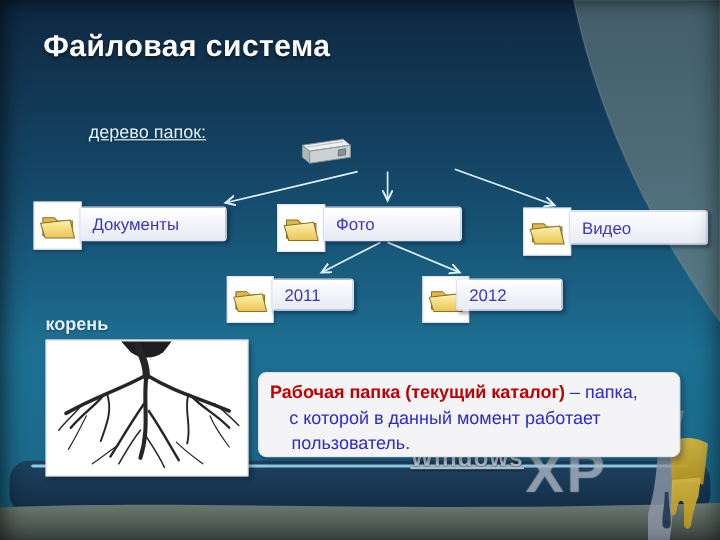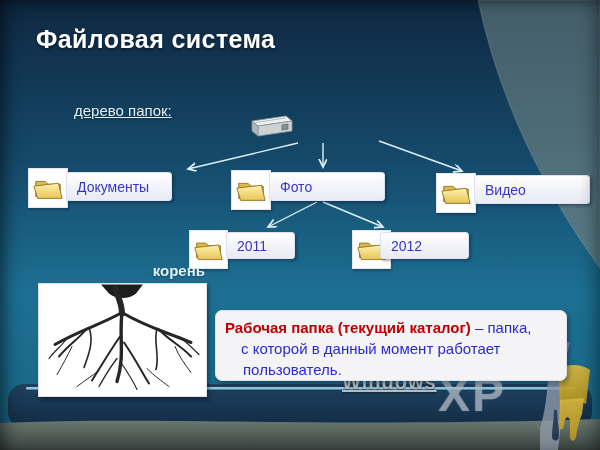--- a/index.html
+++ b/index.html
@@ -21,21 +21,21 @@
   .title{
     position:absolute;left:36px;top:25px;margin:0;
     font-size:25px;font-weight:bold;color:#ffffff;letter-spacing:.4px;
     text-shadow:0 2px 3px rgba(0,0,0,.4);
   }
   .caption{
     position:absolute;color:#e3f0f8;font-size:15px;
     text-shadow:0 1px 2px rgba(0,0,0,.35);
   }
   .tree-caption{left:74px;top:102px;text-decoration:underline;}
-  .root-caption{left:38px;top:262px;width:167px;text-align:right;font-weight:bold;}
+  .root-caption{left:38px;top:262px;width:167px;text-align:left;font-weight:bold;}
 
   .tile{
     position:absolute;background:#ffffff;border:1px solid #e4e6ea;
     box-shadow:1px 2px 2px rgba(5,20,40,.3);
     display:flex;align-items:center;justify-content:center;
   }
   .nbox{
     position:absolute;box-sizing:border-box;
     background:linear-gradient(180deg,#ffffff 0%,#f2f3f9 55%,#e9ebf4 100%);
     border:1px solid #dfe2ee;border-radius:3px;
@@ -160,21 +160,21 @@
         <defs>
             <linearGradient id="fg1" x1="0" y1="0" x2="0" y2="1">
           <stop offset="0" stop-color="#fdf3ae"></stop>
               <stop offset="1" stop-color="#e9c455"></stop>
             </linearGradient>
           </defs>
         <path d="M5,11 h10 l3,3 h13 v13 H5 z" fill="#dfb845" stroke="#8a6d22" stroke-width="0.9"></path>
         <path d="M3,16 L29,13 L33,29 L7,29 z" fill="url(#fg1)" stroke="#8a6d22" stroke-width="0.9"></path>
       </svg>
     </div>
-    <div class="nbox" style="left:66px;top:172px;width:106px;height:29px">
+    <div class="nbox" style="left:66px;top:172px;width:123px;height:29px">
       <span>Документы</span>
     </div>
 
     <div class="tile" style="left:231px;top:170px;width:38px;height:38px">
       <svg width="34" height="34" viewBox="0 0 36 36">
         <path d="M5,11 h10 l3,3 h13 v13 H5 z" fill="#dfb845" stroke="#8a6d22" stroke-width="0.9"></path>
         <path d="M3,16 L29,13 L33,29 L7,29 z" fill="url(#fg1)" stroke="#8a6d22" stroke-width="0.9"></path>
       </svg>
     </div>
     <div class="nbox" style="left:269px;top:172px;width:116px;height:29px">

